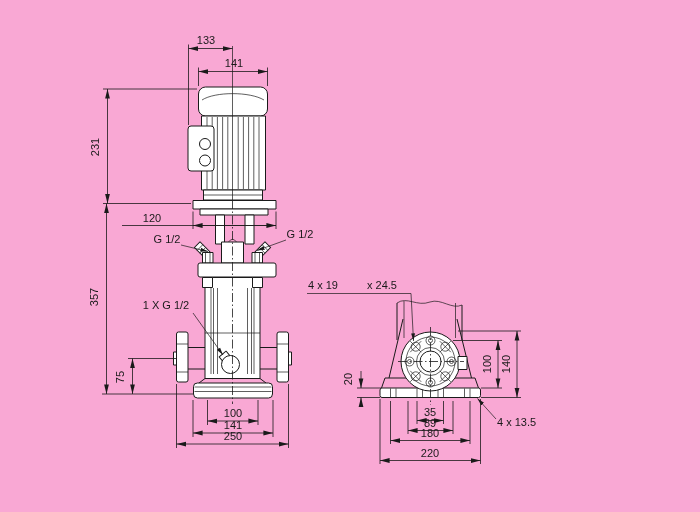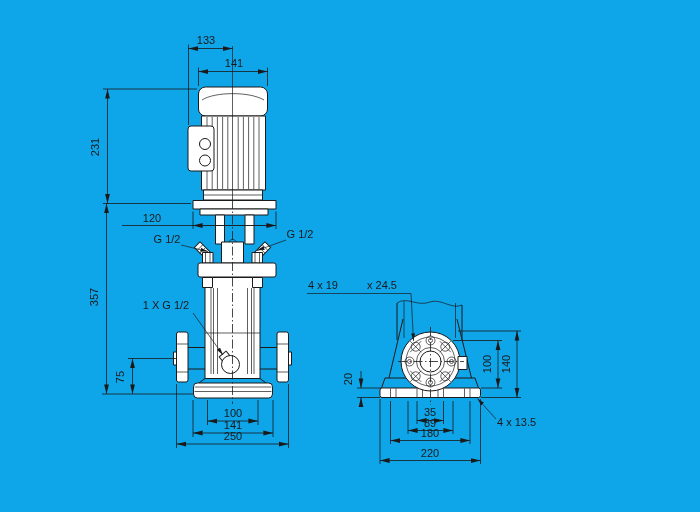--- a/index.html
+++ b/index.html
@@ -1,16 +1,16 @@
 <!DOCTYPE html>
 <html><head>
 <meta charset="utf-8">
 <style>
   html,body{margin:0;padding:0;background:#ffffff;}
-  .stage{position:relative;width:700px;height:512px;background:#0ea5e9;overflow:hidden;}
+  .stage{position:relative;width:700px;height:512px;background:#f9a8d4;overflow:hidden;}
   svg text{font-family:"Liberation Sans","DejaVu Sans",sans-serif;font-size:11px;fill:#1a1a1a;}
   .ln{stroke:#1a1a1a;stroke-width:1;fill:none;stroke-linejoin:round;}
   .fw{stroke:#1a1a1a;stroke-width:1;fill:#ffffff;stroke-linejoin:round;}
   .dim{stroke:#1a1a1a;stroke-width:0.8;fill:none;}
   .cl{stroke:#1a1a1a;stroke-width:0.8;fill:none;stroke-dasharray:9 2.5 1.5 2.5;}
   .thin{stroke:#1a1a1a;stroke-width:0.7;fill:none;}
   marker path{fill:#1a1a1a;}
 </style>
 </head>
 <body>

